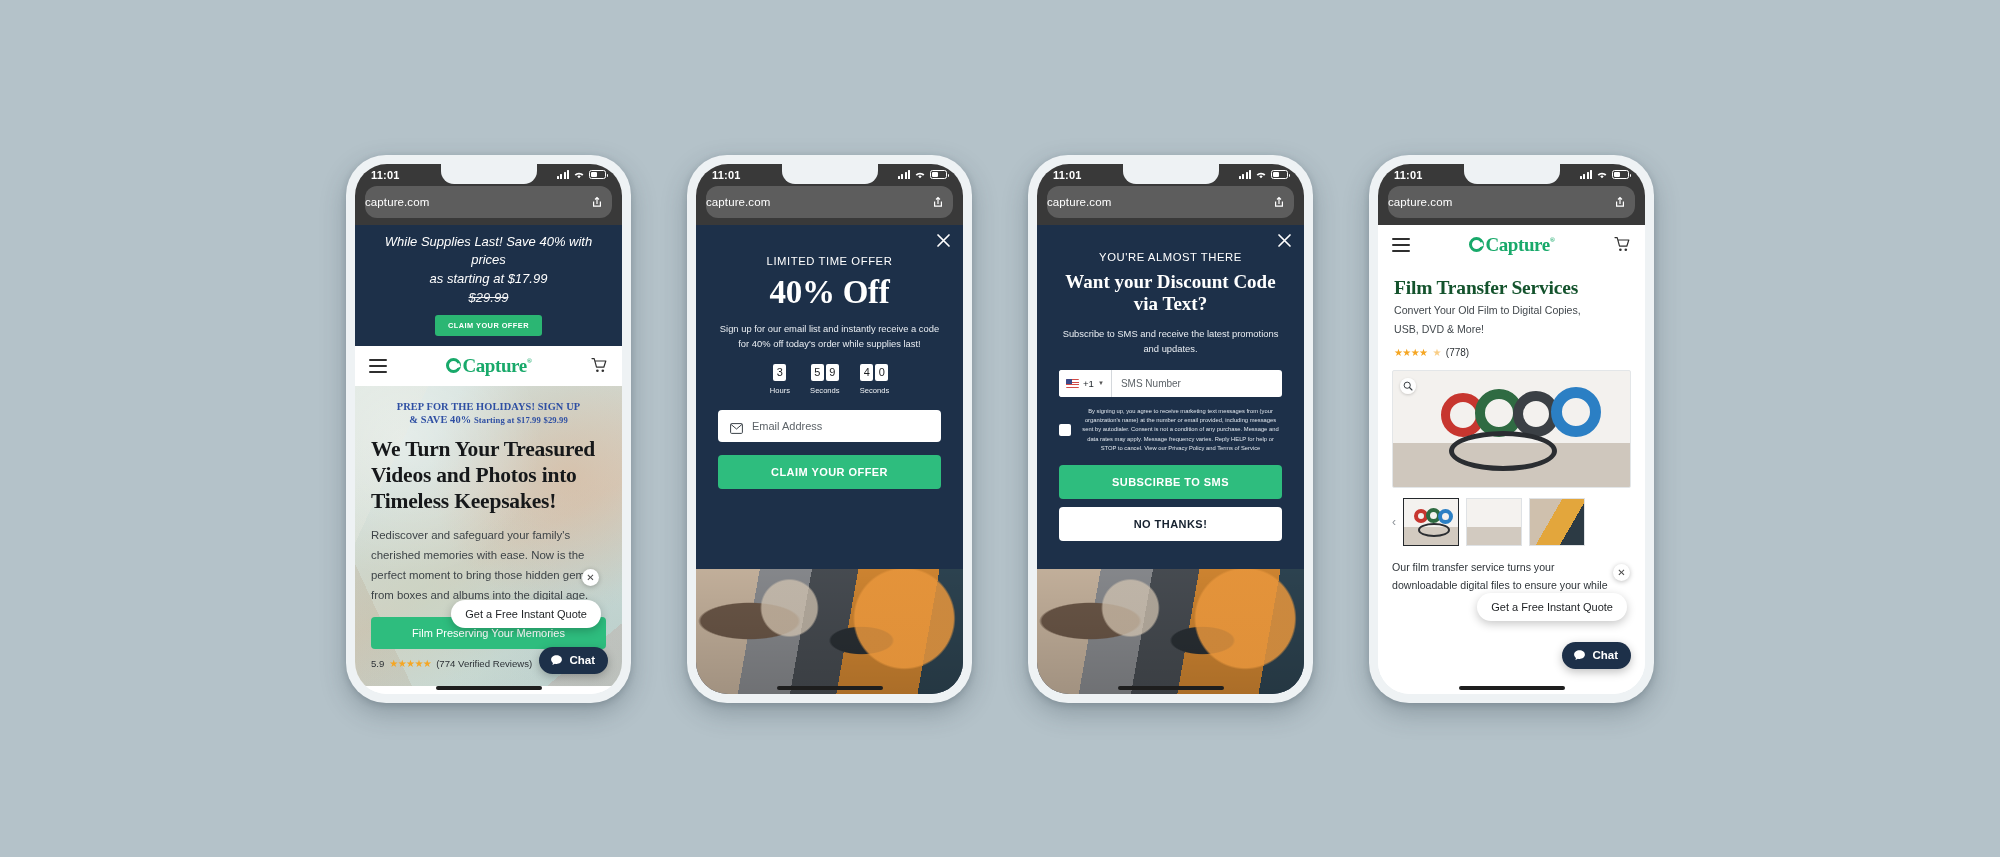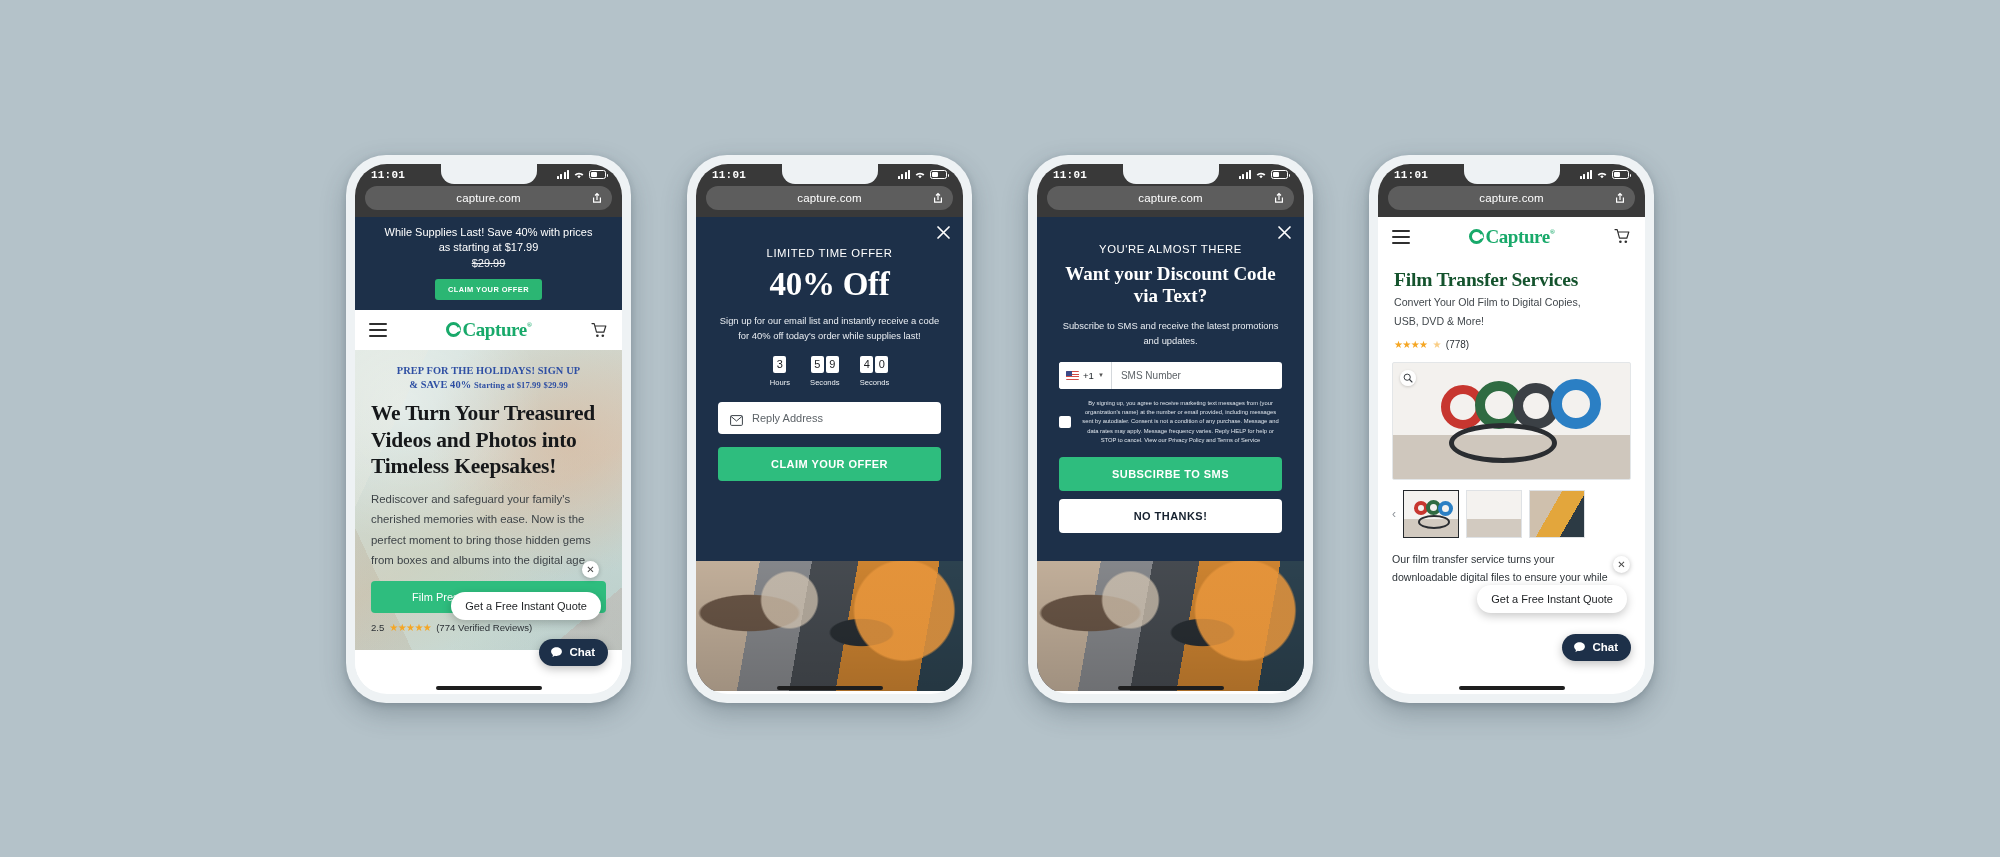--- a/index.html
+++ b/index.html
@@ -45,56 +45,55 @@
     z-index: 40;
   }
 
   
   .chrome { background: #393939; padding: 4px 0 7px; position: relative; z-index: 30; }
   .statusbar {
     display: flex; align-items: center; justify-content: space-between;
     padding: 1px 16px 2px;
     color: #fff; font-size: 11px; font-weight: 600;
     letter-spacing: .2px;
-    font-family: Liberation Mono, monospace;
   }
   .status-icons { display: flex; align-items: center; gap: 4px; }
   .sig { display: flex; align-items: flex-end; gap: 1.5px; height: 9px; }
   .sig i { width: 2px; background: #fff; border-radius: .5px; display: block; }
   .sig i:nth-child(1){height:3px}.sig i:nth-child(2){height:5px}
   .sig i:nth-child(3){height:7px}.sig i:nth-child(4){height:9px}
   .batt {
     width: 17px; height: 9px; border: 1.2px solid #fff;
     border-radius: 2.5px; position: relative; padding: 1px;
   }
   .batt::after{content:"";position:absolute;right:-3px;top:2.5px;width:1.5px;height:3px;background:#fff;border-radius:0 1px 1px 0;}
   .batt b { display:block; width: 45%; height: 100%; background:#fff; border-radius:1px; }
 
   .urlbar {
     margin: 3px 10px 0;
-    height: 24px; background: #5d5d5d; border-radius: 12px;
-    display: flex; align-items: center; justify-content: center;
+    height: 32px; background: #5d5d5d; border-radius: 12px;
+    display: flex; align-items: center; 
     position: relative;
   }
   .urlbar .url { color: #fff; font-size: 11.5px; letter-spacing: .1px; }
   .share-ic {
     position: absolute; right: 9px; top: 50%; transform: translateY(-50%);
     width: 12px; height: 13px;
   }
   .share-ic svg { display:block; }
 
   
   .page { position: relative; height: calc(100% - 56px); overflow: hidden; background:#fff; }
 
   
   .announce {
     background: #1d3049; color:#fff; text-align:center;
     padding: 8px 14px 10px;
   }
-  .announce p { font-size: 11px; line-height: 1.45; }
+  .announce p { font-size: 13px; line-height: 1.45; font-style: italic; }
   .announce .strike { text-decoration: line-through; opacity:.95; }
   .btn-claim-sm {
     display:inline-block; margin-top:7px;
     background:#2bb673; color:#fff; font-size:7.4px; font-weight:700;
     letter-spacing:.45px; padding:6px 13px; border-radius:3px; border:0;
     cursor:pointer;
   }
 
   
   .site-head {
@@ -373,21 +372,21 @@
           <div class="eyebrow">
             <span>PREP FOR THE HOLIDAYS! SIGN UP</span><br>
             <span>&amp; SAVE 40%</span>
             <span class="sm">Starting at $17.99</span>
             <span class="sm st">$29.99</span>
           </div>
           <h1>We Turn Your Treasured Videos and Photos into Timeless Keepsakes!</h1>
           <p class="sub">Rediscover and safeguard your family's cherished memories with ease. Now is the perfect moment to bring those hidden gems from boxes and albums into the digital age.</p>
           <button class="btn-hero">Film Preserving Your Memories</button>
           <div class="reviews">
-            <span>2.5</span>
+            <span>5.9</span>
             <span class="stars">★★★★★</span>
             <span>(774 Verified Reviews)</span>
           </div>
         </div>
 
         <div class="x-close" style="left:227px; bottom:113px;">✕</div>
         <div class="quote-pill" style="right:21px; bottom:71px;">Get a Free Instant Quote</div>
         <div class="chat-btn" style="right:14px; bottom:25px;">
           <span class="bub">
             <svg width="13" height="13" viewBox="0 0 13 13">
@@ -467,21 +466,21 @@
             </div>
           </div>
 
           <div class="field">
             <span class="env">
               <svg width="13" height="11" viewBox="0 0 13 11">
                   <rect x=".6" y=".6" width="11.8" height="9.8" rx="1" fill="none" stroke="#3b4248" stroke-width="1"></rect>
                   <path d="M.9 1.3 6.5 6l5.6-4.7" fill="none" stroke="#3b4248" stroke-width="1"></path>
                 </svg>
             </span>
-            <span class="ph">Reply Address</span>
+            <span class="ph">Email Address</span>
           </div>
           <button class="btn-wide btn-green">CLAIM YOUR OFFER</button>
         </div>
         <div class="modal-photo"></div>
       </div>
       <div class="bottombar"></div>
     </div>
   </div>
 
   <div class="phone">

